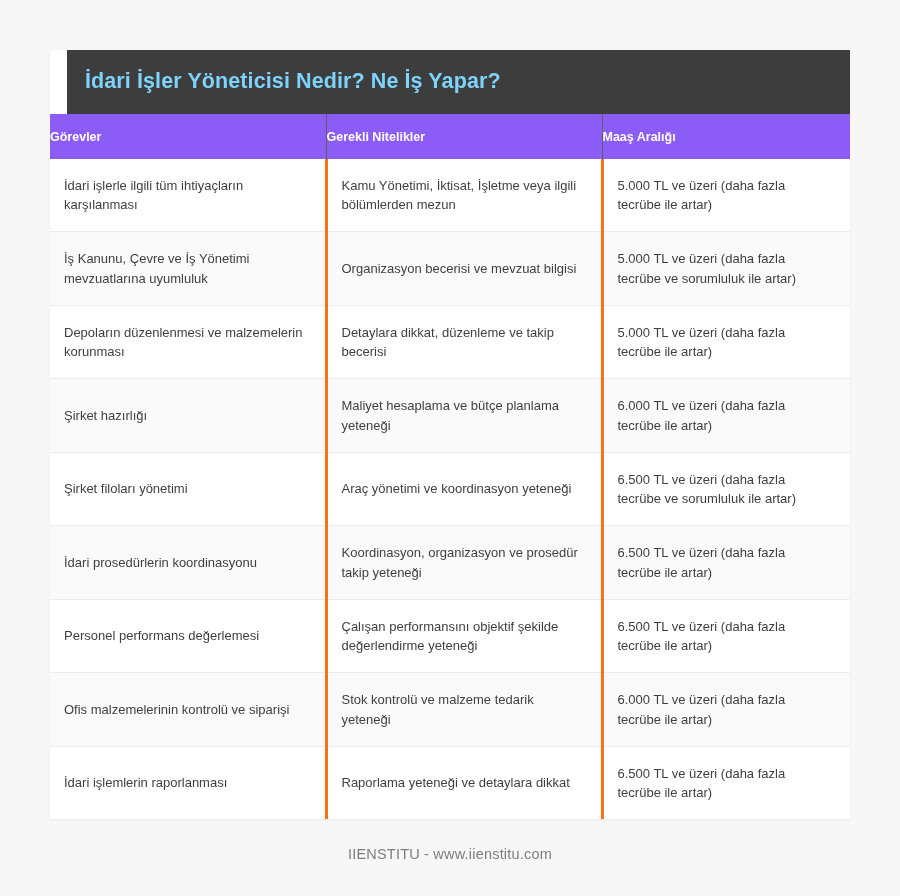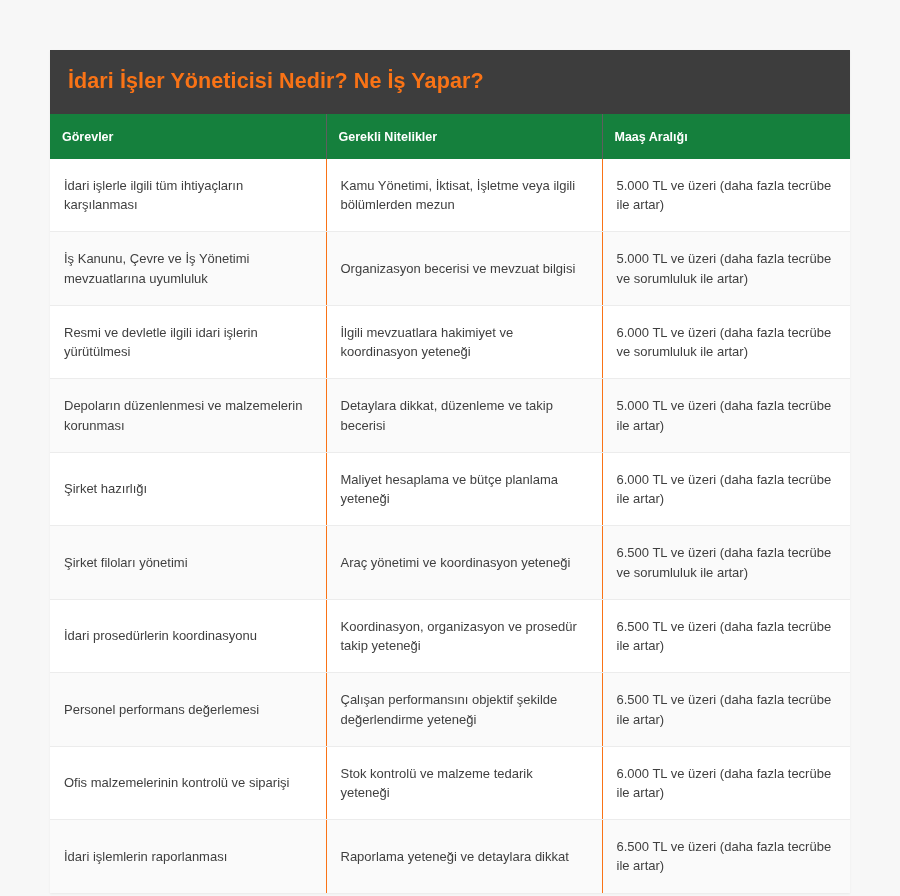--- a/index.html
+++ b/index.html
@@ -21,49 +21,50 @@
     display: flex;
     flex-direction: column;
   }
   .table-wrap {
     width: 800px;
     background: #ffffff;
     box-shadow: 0 1px 2px rgba(0,0,0,0.06);
   }
   .title-bar {
     background: #3d3d3d;
-    color: #f97316;
+    color: #7dd3fc;
     padding: 19px 18px 20px 18px;
     font-size: 21.5px;
     font-weight: bold;
     letter-spacing: 0.1px;
+    margin-left: 17px;
   }
   table {
     width: 100%;
     border-collapse: collapse;
     table-layout: fixed;
   }
   thead th {
-    background: #15803d;
+    background: #8b5cf6;
     color: #ffffff;
     text-align: left;
     font-size: 12.5px;
     font-weight: bold;
-    padding: 16px 16px 15px 12px;
+    padding: 16px 16px 15px 0;
     border-right: 1px solid #5e5e5e;
     vertical-align: middle;
   }
   thead th:last-child { border-right: none; }
   tbody td {
     font-size: 13px;
     line-height: 1.48;
     padding: 17px 18px 17px 14px;
     vertical-align: middle;
     border-bottom: 1px solid #ececec;
-    border-right: 1px solid #f97316;
+    border-right: 3px solid #f97316;
     color: #3f3f3f;
   }
   tbody td:last-child { border-right: none; }
   tbody tr:nth-child(even) td { background: #fafafa; }
   tbody tr:nth-child(odd) td { background: #ffffff; }
   tbody tr:last-child td { border-bottom: none; }
   col.c1 { width: 34.5%; }
   col.c2 { width: 34.5%; }
   col.c3 { width: 31%; }
   .footer {
@@ -102,25 +103,20 @@
           <td>İdari işlerle ilgili tüm ihtiyaçların karşılanması</td>
           <td>Kamu Yönetimi, İktisat, İşletme veya ilgili bölümlerden mezun</td>
           <td>5.000 TL ve üzeri (daha fazla tecrübe ile artar)</td>
         </tr>
         <tr>
           <td>İş Kanunu, Çevre ve İş Yönetimi mevzuatlarına uyumluluk</td>
           <td>Organizasyon becerisi ve mevzuat bilgisi</td>
           <td>5.000 TL ve üzeri (daha fazla tecrübe ve sorumluluk ile artar)</td>
         </tr>
         <tr>
-          <td>Resmi ve devletle ilgili idari işlerin yürütülmesi</td>
-          <td>İlgili mevzuatlara hakimiyet ve koordinasyon yeteneği</td>
-          <td>6.000 TL ve üzeri (daha fazla tecrübe ve sorumluluk ile artar)</td>
-        </tr>
-        <tr>
           <td>Depoların düzenlenmesi ve malzemelerin korunması</td>
           <td>Detaylara dikkat, düzenleme ve takip becerisi</td>
           <td>5.000 TL ve üzeri (daha fazla tecrübe ile artar)</td>
         </tr>
         <tr>
           <td>Şirket hazırlığı</td>
           <td>Maliyet hesaplama ve bütçe planlama yeteneği</td>
           <td>6.000 TL ve üzeri (daha fazla tecrübe ile artar)</td>
         </tr>
         <tr>

